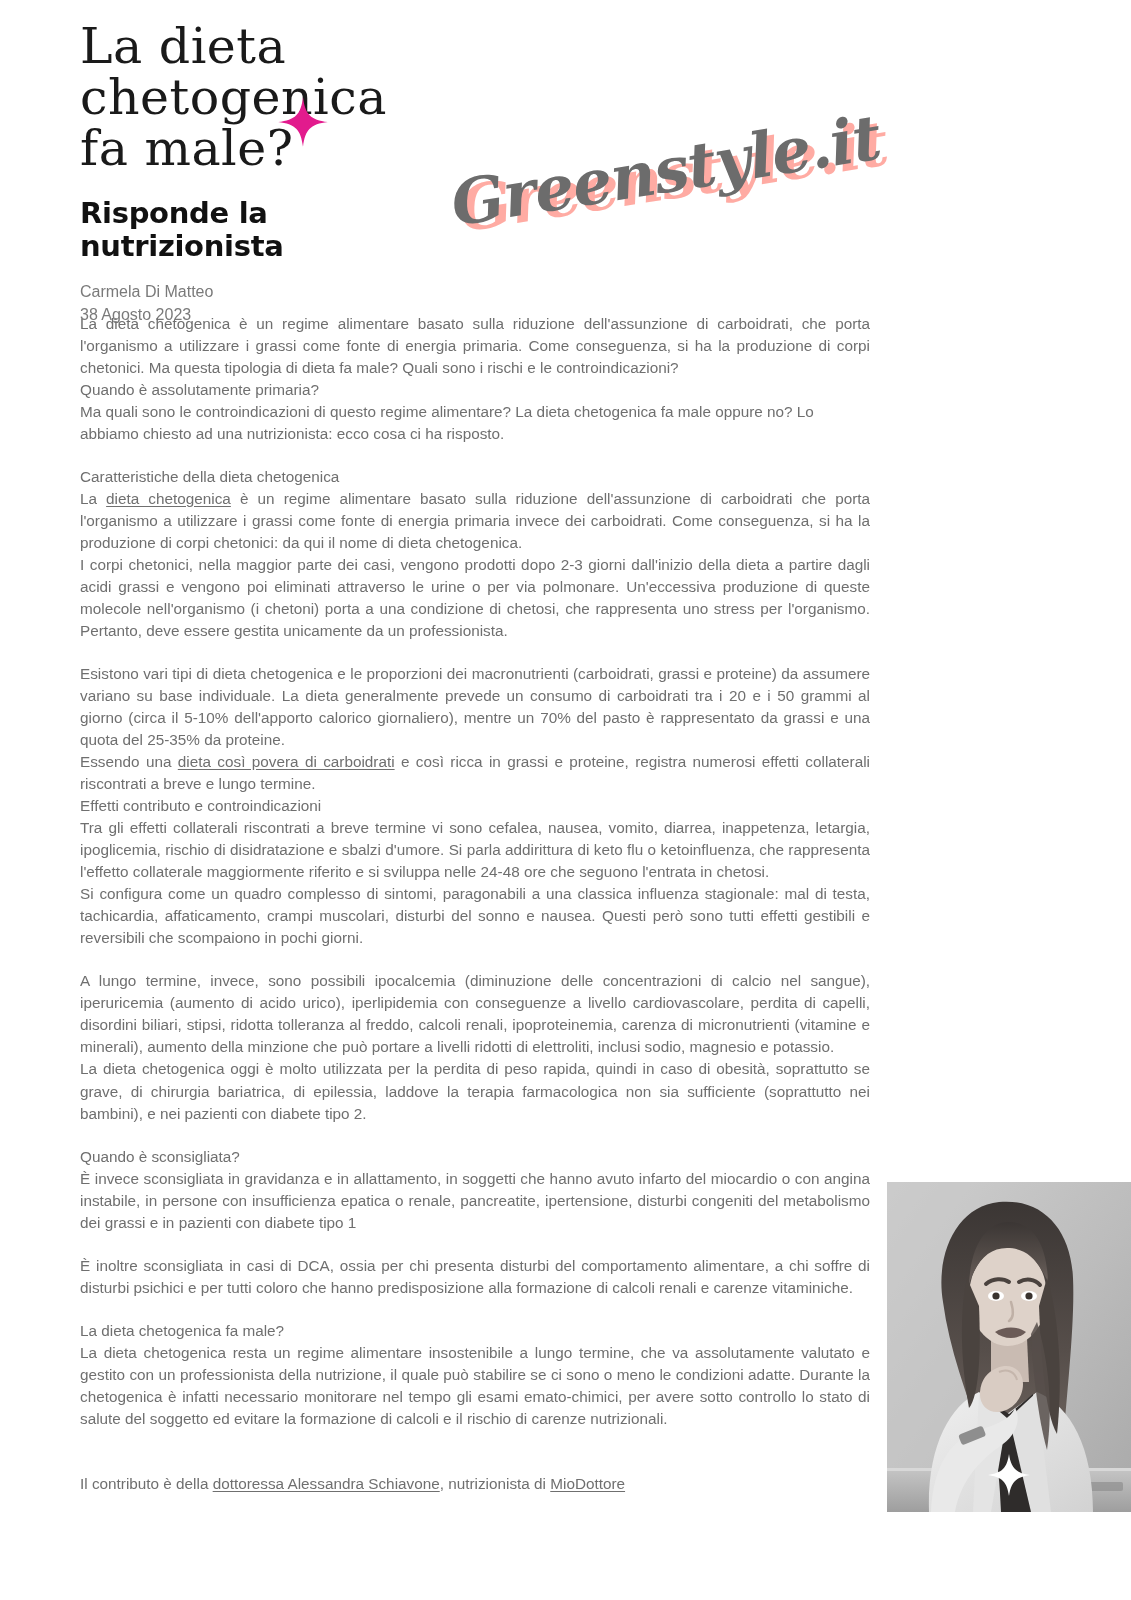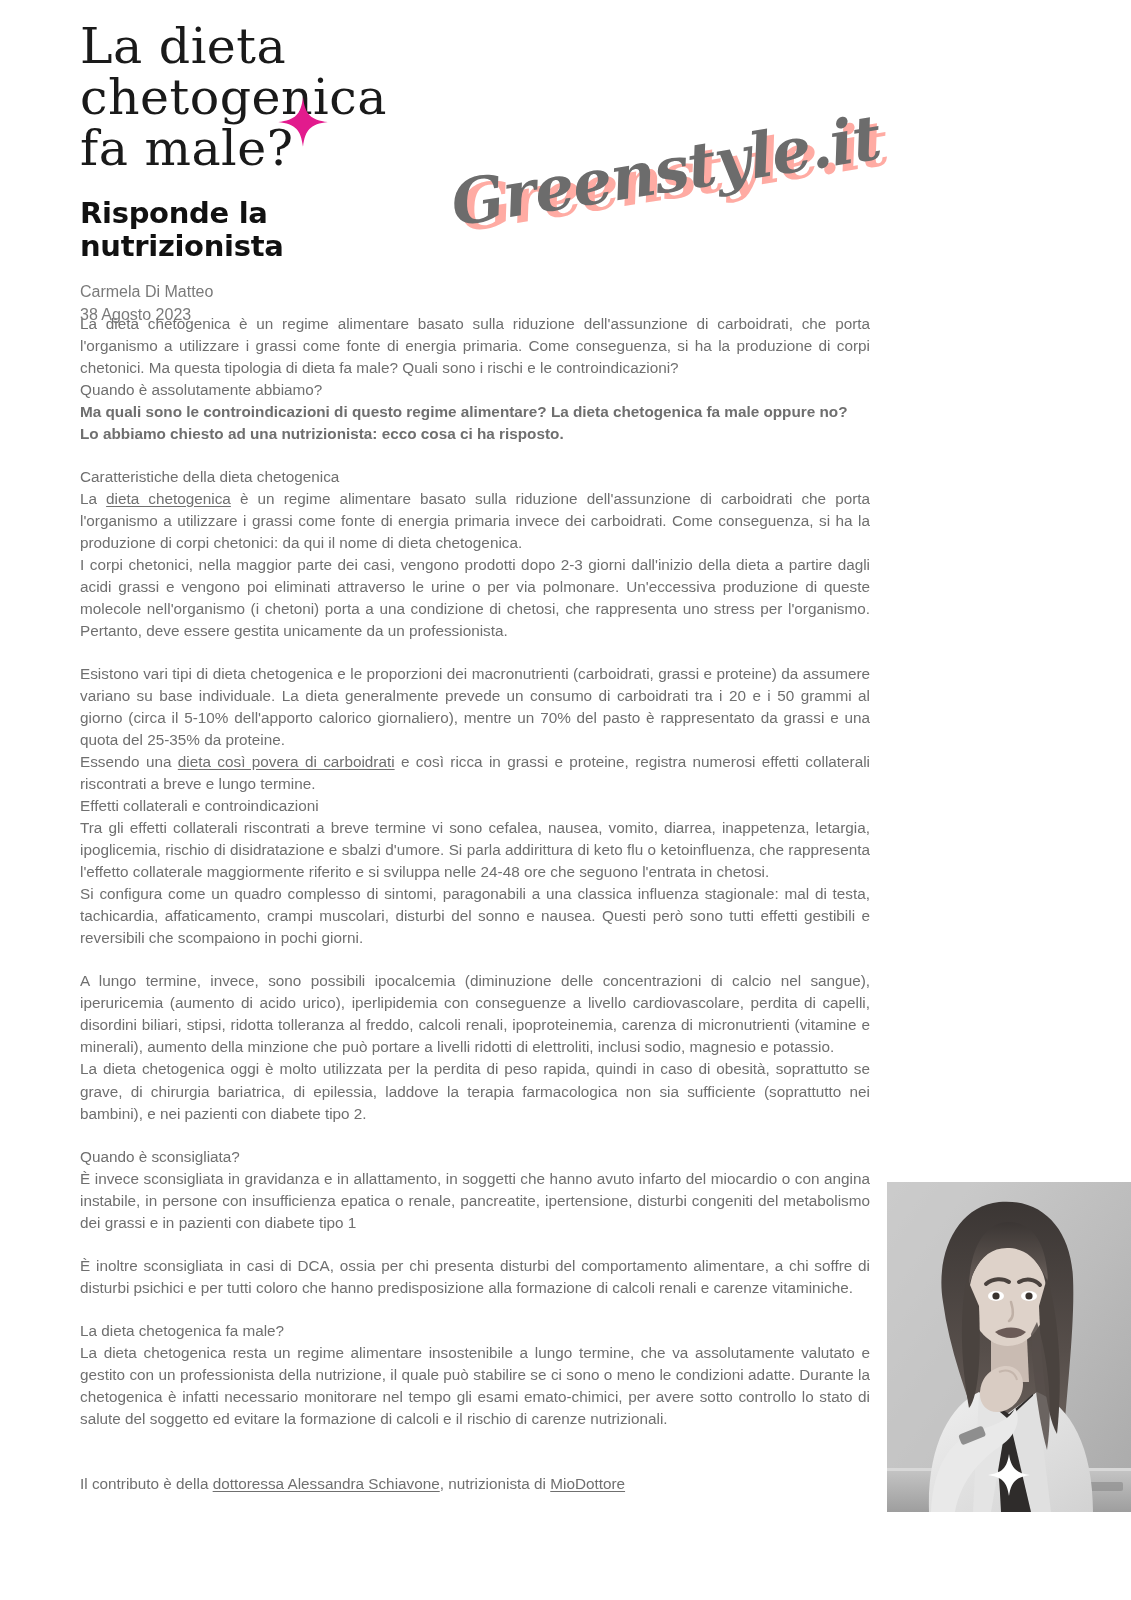--- a/index.html
+++ b/index.html
@@ -86,21 +86,21 @@
     width: 790px;
     font-size: 15.3px;
     line-height: 1.44;
     color: #6f6f6f;
   }
   .para {
     margin: 0;
     text-align: justify;
     text-justify: inter-word;
   }
-  .para.last-left { text-align: left; font-weight: bold; }
+  .para.last-left { text-align: left; }
   .heading-line {
     margin: 0;
     text-align: left;
   }
   .gap { height: 21px; }
   .lnk {
     color: inherit;
     text-decoration: underline;
     text-underline-offset: 2px;
   }
@@ -149,34 +149,34 @@
     <svg viewBox="0 0 100 100" aria-hidden="true">
       <path d="M50 4 C54 36 64 46 96 50 C64 54 54 64 50 96 C46 64 36 54 4 50 C36 46 46 36 50 4 Z" fill="#E21B8D"></path>
     </svg>
   </span>
 
   <div class="brand">Greenstyle.it</div>
 
   <div class="body-col">
 
     <p class="para">La dieta chetogenica è un regime alimentare basato sulla riduzione dell'assunzione di carboidrati, che porta l'organismo a utilizzare i grassi come fonte di energia primaria. Come conseguenza, si ha la produzione di corpi chetonici. Ma questa tipologia di dieta fa male? Quali sono i rischi e le controindicazioni?</p>
-    <p class="heading-line">Quando è assolutamente abbiamo?</p>
+    <p class="heading-line">Quando è assolutamente primaria?</p>
     <p class="para last-left">Ma quali sono le controindicazioni di questo regime alimentare? La dieta chetogenica fa male oppure no? Lo abbiamo chiesto ad una nutrizionista: ecco cosa ci ha risposto.</p>
 
     <div class="gap"></div>
 
     <p class="heading-line">Caratteristiche della dieta chetogenica</p>
     <p class="para"><span>La </span><a class="lnk" href="#">dieta chetogenica</a><span> è un regime alimentare basato sulla riduzione dell'assunzione di carboidrati che porta l'organismo a utilizzare i grassi come fonte di energia primaria invece dei carboidrati. Come conseguenza, si ha la produzione di corpi chetonici: da qui il nome di dieta chetogenica.</span></p>
     <p class="para">I corpi chetonici, nella maggior parte dei casi, vengono prodotti dopo 2-3 giorni dall'inizio della dieta a partire dagli acidi grassi e vengono poi eliminati attraverso le urine o per via polmonare. Un'eccessiva produzione di queste molecole nell'organismo (i chetoni) porta a una condizione di chetosi, che rappresenta uno stress per l'organismo. Pertanto, deve essere gestita unicamente da un professionista.</p>
 
     <div class="gap"></div>
 
     <p class="para">Esistono vari tipi di dieta chetogenica e le proporzioni dei macronutrienti (carboidrati, grassi e proteine) da assumere variano su base individuale. La dieta generalmente prevede un consumo di carboidrati tra i 20 e i 50 grammi al giorno (circa il 5-10% dell'apporto calorico giornaliero), mentre un 70% del pasto è rappresentato da grassi e una quota del 25-35% da proteine.</p>
     <p class="para"><span>Essendo una </span><a class="lnk" href="#">dieta così povera di carboidrati</a><span> e così ricca in grassi e proteine, registra numerosi effetti collaterali riscontrati a breve e lungo termine.</span></p>
-    <p class="heading-line">Effetti collaterali e controindicazioni</p>
+    <p class="heading-line">Effetti contributo e controindicazioni</p>
     <p class="para">Tra gli effetti collaterali riscontrati a breve termine vi sono cefalea, nausea, vomito, diarrea, inappetenza, letargia, ipoglicemia, rischio di disidratazione e sbalzi d'umore. Si parla addirittura di keto flu o ketoinfluenza, che rappresenta l'effetto collaterale maggiormente riferito e si sviluppa nelle 24-48 ore che seguono l'entrata in chetosi.</p>
     <p class="para">Si configura come un quadro complesso di sintomi, paragonabili a una classica influenza stagionale: mal di testa, tachicardia, affaticamento, crampi muscolari, disturbi del sonno e nausea. Questi però sono tutti effetti gestibili e reversibili che scompaiono in pochi giorni.</p>
 
     <div class="gap"></div>
 
     <p class="para">A lungo termine, invece, sono possibili ipocalcemia (diminuzione delle concentrazioni di calcio nel sangue), iperuricemia (aumento di acido urico), iperlipidemia con conseguenze a livello cardiovascolare, perdita di capelli, disordini biliari, stipsi, ridotta tolleranza al freddo, calcoli renali, ipoproteinemia, carenza di micronutrienti (vitamine e minerali), aumento della minzione che può portare a livelli ridotti di elettroliti, inclusi sodio, magnesio e potassio.</p>
     <p class="para">La dieta chetogenica oggi è molto utilizzata per la perdita di peso rapida, quindi in caso di obesità, soprattutto se grave, di chirurgia bariatrica, di epilessia, laddove la terapia farmacologica non sia sufficiente (soprattutto nei bambini), e nei pazienti con diabete tipo 2.</p>
 
     <div class="gap"></div>
 

